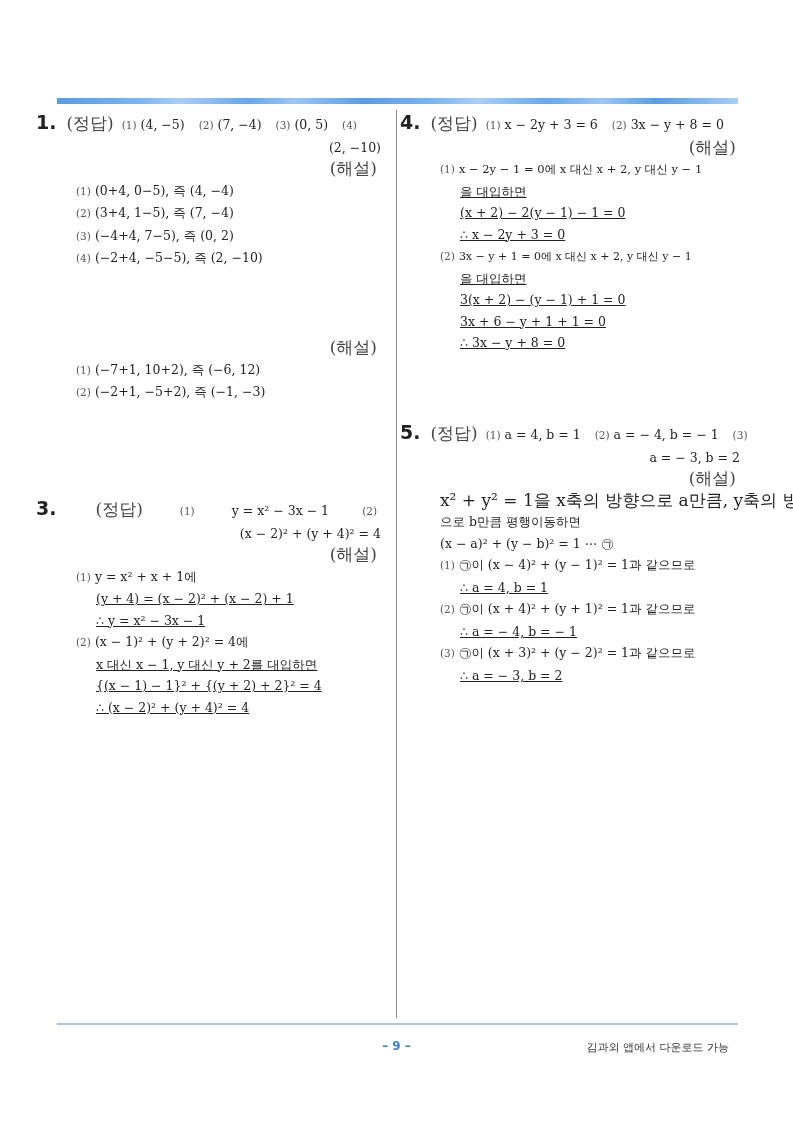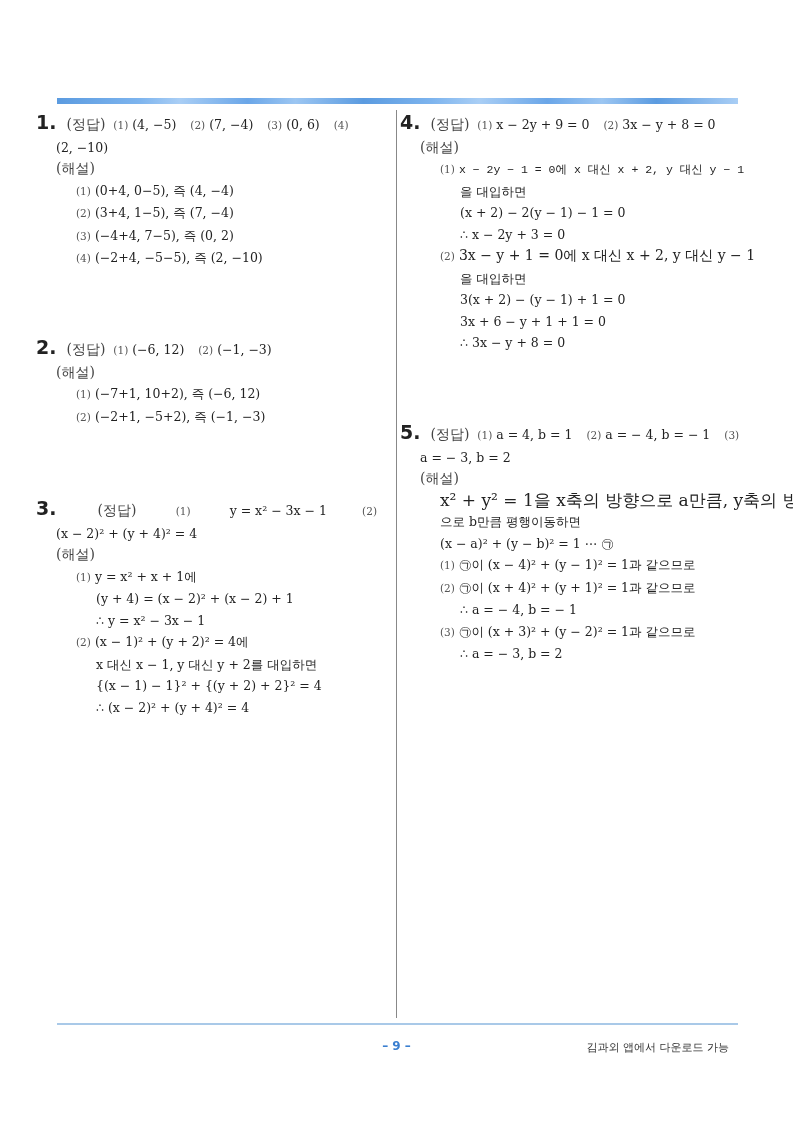--- a/index.html
+++ b/index.html
@@ -8,58 +8,52 @@
   .band { position:absolute; left:57px; top:98px; width:681px; height:6px;
           background:linear-gradient(90deg,#5b9be0 0%,#7db4ee 12%,#a9cef5 18%,#6aa6e8 28%,#9cc6f2 35%,#5b9be0 45%,#7db4ee 55%,#a9cef5 62%,#6aa6e8 72%,#9cc6f2 80%,#5b9be0 88%,#a9cef5 100%); }
   .divider { position:absolute; left:396px; top:110px; width:1px; height:908px; background:#888; }
   .footer-line { position:absolute; left:57px; top:1023px; width:681px; height:2px; background:#a9c9e8; }
   .pagenum { position:absolute; left:0; width:793px; top:1039px; text-align:center;
              font-family:"DejaVu Sans", sans-serif; font-size:12px; font-weight:bold; color:#3a7fd0; }
   .footnote { position:absolute; right:64px; top:1040px; font-family:"DejaVu Sans", sans-serif;
               font-size:11px; color:#333; }
   .prob { position:absolute; font-size:12.5px; line-height:21.5px; }
   .num { font-family:"DejaVu Sans", sans-serif; font-weight:bold; font-size:19px; margin-right:6px; }
-  .lbl { font-size:14px; color:#444; margin-right:4px; }
+  .lbl { font-size:17px; color:#444; margin-right:4px; }
   .sub { font-size:10.5px; color:#555; margin-right:4px; }
   .line { white-space:nowrap; }
-  .i1 { padding-left:20px; }
+  .i1 { padding-left:20px;text-align:right; }
   .i2 { padding-left:40px; }
-  .i3 { padding-left:60px; }
+  .i3 { padding-left:60px;text-decoration:underline; }
   .gap { margin-right:10px; }
 </style>
 </head>
 <body>
 
 <div class="band"></div>
 <div class="divider"></div>
 
 <div class="prob" style="left:36px; top:112px; width:345px;">
   <div class="line">
     <span class="num">1.</span>
     <span class="lbl">(정답)</span>
     <span class="sub">(1)</span><span class="gap">(4,  −5)</span>
     <span class="sub">(2)</span><span class="gap">(7,  −4)</span>
-    <span class="sub">(3)</span><span class="gap">(0,  6)</span>
+    <span class="sub">(3)</span><span class="gap">(0,  5)</span>
     <span class="sub">(4)</span>
   </div>
   <div class="line i1">(2,  −10)</div>
   <div class="line i1 lbl">(해설)</div>
   <div class="line i2"><span class="sub">(1)</span><span>(0+4,  0−5), 즉 (4,  −4)</span></div>
   <div class="line i2"><span class="sub">(2)</span><span>(3+4,  1−5), 즉 (7,  −4)</span></div>
   <div class="line i2"><span class="sub">(3)</span><span>(−4+4,  7−5), 즉 (0,  2)</span></div>
   <div class="line i2"><span class="sub">(4)</span><span>(−2+4,  −5−5), 즉 (2,  −10)</span></div>
 </div>
 
 <div class="prob" style="left:36px; top:337px; width:345px;">
-  <div class="line">
-    <span class="num">2.</span>
-    <span class="lbl">(정답)</span>
-    <span class="sub">(1)</span><span class="gap">(−6,  12)</span>
-    <span class="sub">(2)</span><span>(−1,  −3)</span>
-  </div>
   <div class="line i1 lbl">(해설)</div>
   <div class="line i2"><span class="sub">(1)</span><span>(−7+1,  10+2), 즉 (−6,  12)</span></div>
   <div class="line i2"><span class="sub">(2)</span><span>(−2+1,  −5+2), 즉 (−1,  −3)</span></div>
 </div>
 
 <div class="prob" style="left:36px; top:498px; width:345px;">
   <div class="line" style="display:flex; justify-content:space-between; align-items:baseline;">
     <span class="num">3.</span>
     <span class="lbl">(정답)</span>
     <span class="sub">(1)</span>
@@ -74,49 +68,50 @@
   <div class="line i2"><span class="sub">(2)</span><span>(x − 1)² + (y + 2)² = 4에</span></div>
   <div class="line i3">x 대신 x − 1, y 대신 y + 2를 대입하면</div>
   <div class="line i3">{(x − 1) − 1}² + {(y + 2) + 2}² = 4</div>
   <div class="line i3">∴ (x − 2)² + (y + 4)² = 4</div>
 </div>
 
 <div class="prob" style="left:400px; top:112px; width:340px;">
   <div class="line">
     <span class="num">4.</span>
     <span class="lbl">(정답)</span>
-    <span class="sub">(1)</span><span class="gap">x − 2y + 9 = 0</span>
+    <span class="sub">(1)</span><span class="gap">x − 2y + 3 = 6</span>
     <span class="sub">(2)</span><span>3x − y + 8 = 0</span>
   </div>
   <div class="line i1 lbl">(해설)</div>
-  <div class="line i2"><span class="sub">(1)</span><span style="font-size:11.5px;font-family:Liberation Mono, monospace;">x − 2y − 1 = 0에  x  대신  x + 2,  y  대신  y − 1</span></div>
+  <div class="line i2"><span class="sub">(1)</span><span style="font-size:11.5px;">x − 2y − 1 = 0에  x  대신  x + 2,  y  대신  y − 1</span></div>
   <div class="line i3">을 대입하면</div>
   <div class="line i3">(x + 2) − 2(y − 1) − 1 = 0</div>
   <div class="line i3">∴ x − 2y + 3 = 0</div>
-  <div class="line i2"><span class="sub">(2)</span><span style="font-size:14px;">3x − y + 1 = 0에  x  대신  x + 2,  y  대신  y − 1</span></div>
+  <div class="line i2"><span class="sub">(2)</span><span style="font-size:11px;">3x − y + 1 = 0에  x  대신  x + 2,  y  대신  y − 1</span></div>
   <div class="line i3">을 대입하면</div>
   <div class="line i3">3(x + 2) − (y − 1) + 1 = 0</div>
   <div class="line i3">3x + 6 − y + 1 + 1 = 0</div>
   <div class="line i3">∴ 3x − y + 8 = 0</div>
 </div>
 
 <div class="prob" style="left:400px; top:422px; width:340px;">
   <div class="line">
     <span class="num">5.</span>
     <span class="lbl">(정답)</span>
     <span class="sub">(1)</span><span class="gap">a = 4,  b = 1</span>
     <span class="sub">(2)</span><span class="gap">a = − 4,  b = − 1</span>
     <span class="sub">(3)</span>
   </div>
   <div class="line i1">a = − 3,  b = 2</div>
   <div class="line i1 lbl">(해설)</div>
   <div class="line i2" style="font-size:17px;">x² + y² = 1을 x축의 방향으로 a만큼, y축의 방향</div>
   <div class="line i2">으로 b만큼 평행이동하면</div>
   <div class="line i2">(x − a)² + (y − b)² = 1  ⋯  ㉠</div>
   <div class="line i2"><span class="sub">(1)</span><span>㉠이 (x − 4)² + (y − 1)² = 1과 같으므로</span></div>
+  <div class="line i3">∴ a = 4,  b = 1</div>
   <div class="line i2"><span class="sub">(2)</span><span>㉠이 (x + 4)² + (y + 1)² = 1과 같으므로</span></div>
   <div class="line i3">∴ a = − 4,  b = − 1</div>
   <div class="line i2"><span class="sub">(3)</span><span>㉠이 (x + 3)² + (y − 2)² = 1과 같으므로</span></div>
   <div class="line i3">∴ a = − 3,  b = 2</div>
 </div>
 
 <div class="footer-line"></div>
 <div class="pagenum">– 9 –</div>
 <div class="footnote">김과외 앱에서 다운로드 가능</div>
 

